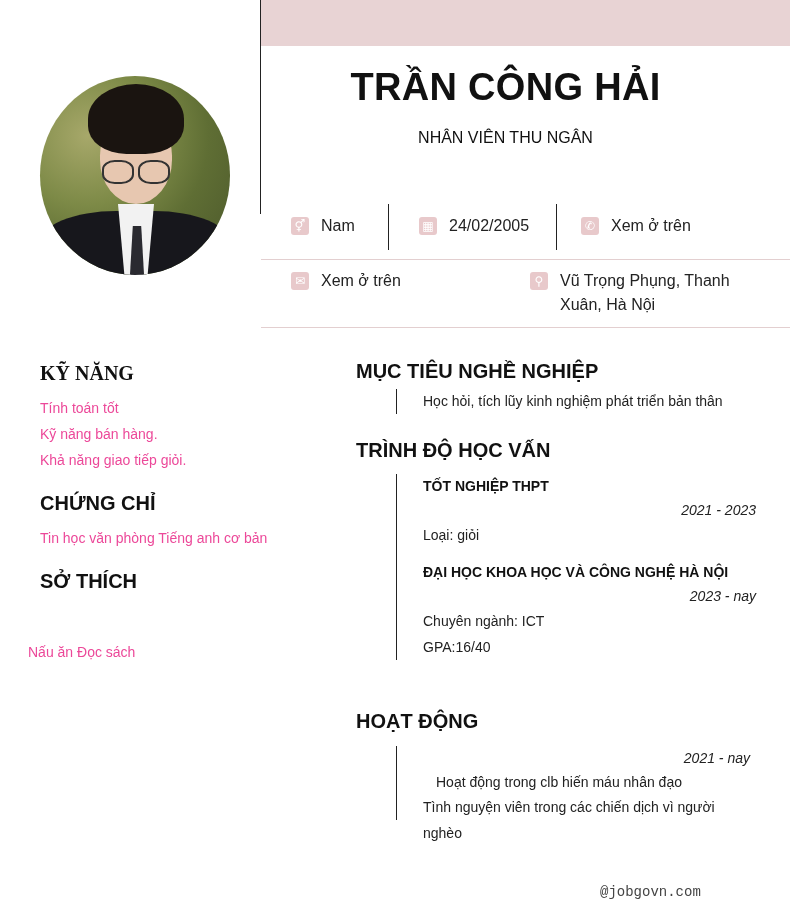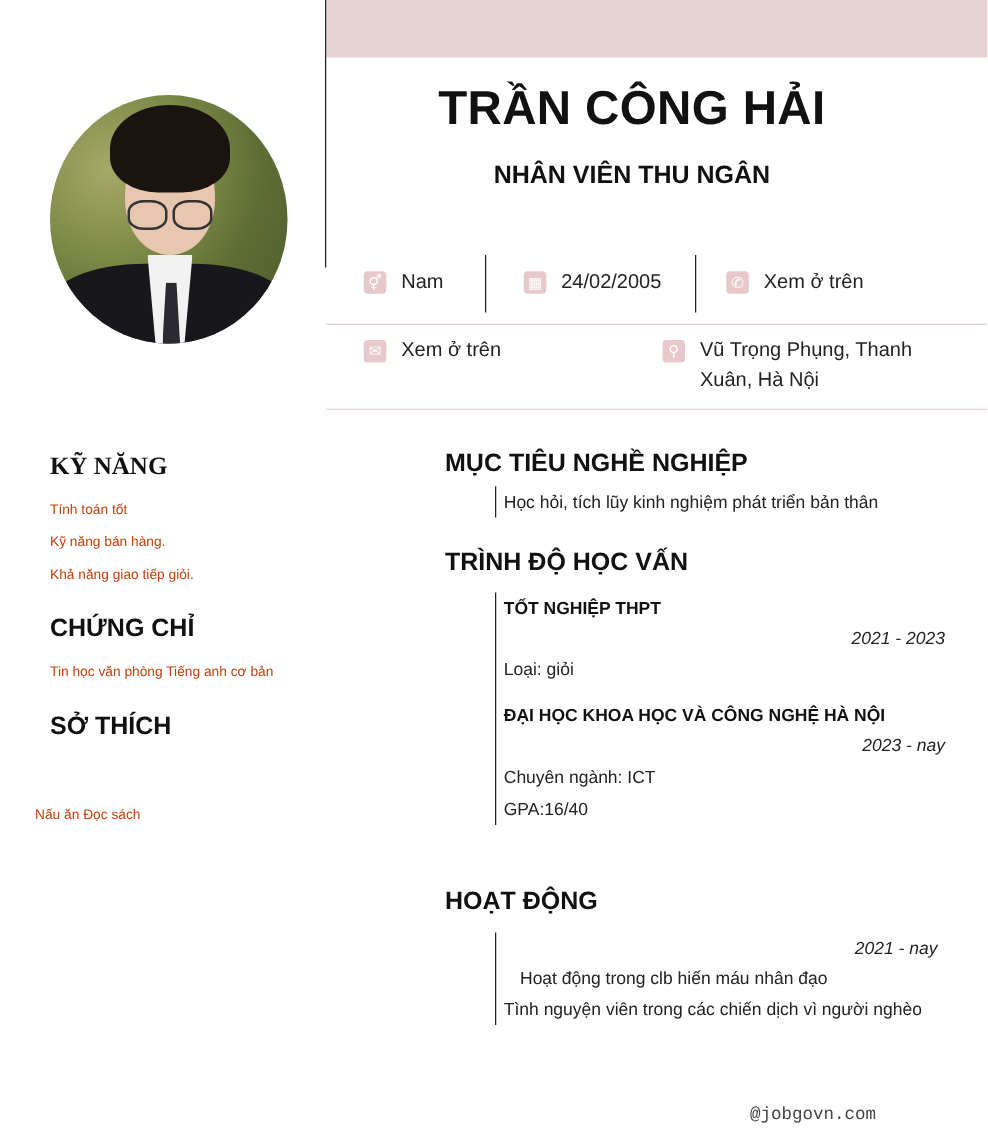--- a/index.html
+++ b/index.html
@@ -13,30 +13,30 @@
     background: radial-gradient(ellipse at 25% 30%, #a7a86a 0%, #7d8a47 35%, #5f6e34 60%, #49552a 100%); }
   .avatar .hair { position: absolute; left: 48px; top: 8px; width: 96px; height: 70px; border-radius: 50% 50% 40% 40%; background: #1a1410; }
   .avatar .face { position: absolute; left: 60px; top: 40px; width: 72px; height: 88px; border-radius: 45% 45% 50% 50%; background: #e7c7b0; }
   .avatar .glass-l { position: absolute; left: 62px; top: 84px; width: 32px; height: 24px; border: 2px solid #333; border-radius: 40%; }
   .avatar .glass-r { position: absolute; left: 98px; top: 84px; width: 32px; height: 24px; border: 2px solid #333; border-radius: 40%; }
   .avatar .suit { position: absolute; left: 0; top: 135px; width: 190px; height: 80px; background: #17171c; border-radius: 40% 40% 0 0; }
   .avatar .shirt { position: absolute; left: 78px; top: 128px; width: 36px; height: 80px; background: #f2f2f2; clip-path: polygon(0 0,100% 0,80% 100%,20% 100%); }
   .avatar .tie { position: absolute; left: 90px; top: 150px; width: 14px; height: 60px; background: #2a2a30; clip-path: polygon(20% 0,80% 0,100% 80%,50% 100%,0 80%); }
 
   .name { position: absolute; left: 261px; top: 66px; width: 489px; text-align: center; font-size: 38px; font-weight: bold; color: #111; letter-spacing: 0.3px; }
-  .position { position: absolute; left: 261px; top: 129px; width: 489px; text-align: center; font-size: 20px; font-weight: bold; color: #111; }
+  .position { position: absolute; left: 261px; top: 129px; width: 489px; text-align: center; font-size: 16px; font-weight: normal; color: #111; }
   .info-item { position: absolute; display: flex; align-items: center; font-size: 16px; color: #222; }
   .info-item .ico { width: 18px; height: 18px; border-radius: 3px; background: #e8c9cb; display: inline-flex; align-items: center; justify-content: center; color: #fff; font-size: 12px; margin-right: 12px; }
   .vsep { position: absolute; top: 204px; width: 1px; height: 46px; background: #222; }
   .hline { position: absolute; left: 261px; width: 529px; height: 1px; background: #e3cfd0; }
 
   .sec-title { position: absolute; font-size: 20px; font-weight: bold; color: #111; }
-  .left-list div { height: 26px; line-height: 26px; font-size: 11px; color: #c2410c; }
+  .left-list div { height: 26px; line-height: 26px; font-size: 14px; color: #ec4899; }
 
-  .rblock { position: absolute; left: 396px; border-left: 1px solid #222; padding-left: 6px; }
+  .rblock { position: absolute; left: 396px; border-left: 1px solid #222; padding-left: 26px; }
   .rblock .line { font-size: 14px; color: #222; height: 26px; line-height: 26px; }
   .rblock .bold { font-weight: bold; font-size: 14px; color: #111; height: 24px; line-height: 24px; }
   .rblock .ital { font-style: italic; font-size: 14px; color: #222; height: 24px; line-height: 24px; text-align: right; }
 
   .footer { position: absolute; left: 600px; top: 884px; width: 150px; font-family: "Liberation Mono", "DejaVu Sans Mono", monospace; font-size: 14px; color: #444; }
 </style>
 </head>
 <body>
 
 <div class="top-band"></div>

